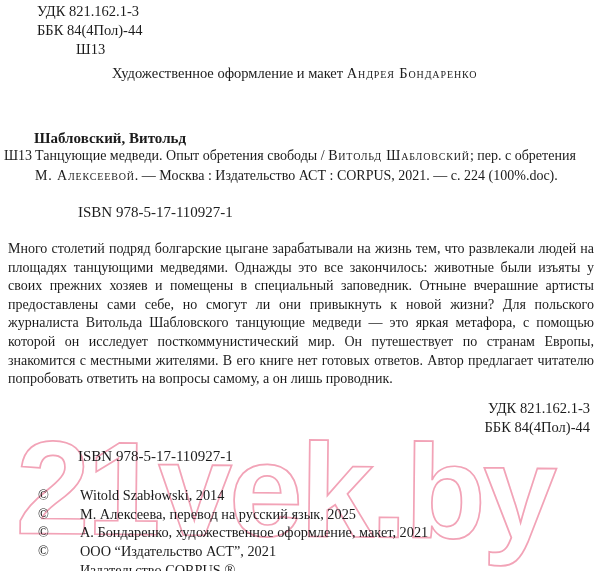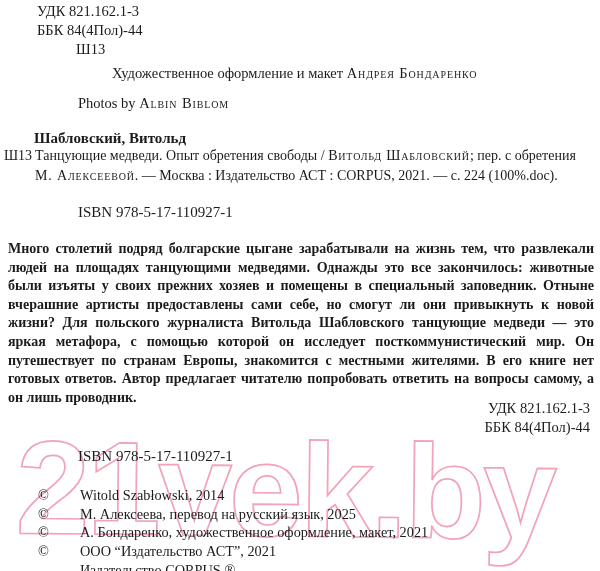--- a/index.html
+++ b/index.html
@@ -29,21 +29,21 @@
     padding-left: 31px; box-sizing: border-box;
     line-height: 19.5px; font-size: 14px;
   }
   .card .card-index { position: absolute; left: 0; top: 0; }
 
   .isbn-top { left: 78px; top: 204px; font-size: 15px; }
 
   .annotation {
     left: 8px; top: 240px; width: 586px;
     text-align: justify;
-    font-size: 14px; line-height: 18.6px; font-weight: bold;
+    font-size: 14px; line-height: 18.6px;
   }
 
   .right-codes { right: 10px; top: 399px; text-align: right; line-height: 19px; }
 
   .isbn-bottom { left: 78px; top: 448px; font-size: 15px; }
 
   .copyright-block { left: 38px; top: 486px; right: 10px; font-size: 14.3px; }
   .copyright-row { display: flex; line-height: 18.7px; }
   .c-sign { width: 42px; flex: 0 0 42px; }
   .c-text { flex: 1; white-space: nowrap; }
@@ -70,21 +70,20 @@
   <div class="watermark" style="-webkit-text-stroke: 1.7px rgb(242, 163, 183);">21vek.by</div>
 
   <div class="abs top-codes">
     <div>УДК 821.162.1-3</div>
     <div>ББК 84(4Пол)-44</div>
     <div class="index-line">Ш13</div>
   </div>
 
   <div class="abs design-line"><span>Художественное оформление и макет </span><span class="sc">Андрея Бондаренко</span></div>
 
-  <div class="abs photos-line"><span>Photos by </span><span class="sc">Albin Biblom</span></div>
 
   <div class="abs author-heading">Шабловский, Витольд</div>
 
   <div class="abs card">
     <span class="card-index">Ш13</span><span>Танцующие медведи. Опыт обретения свободы / </span><span class="sc">Витольд Шабловский</span><span>; пер. с обретения </span><span class="sc">М. Алексеевой</span><span>. — Москва : Издательство АСТ : CORPUS, 2021. — с. 224 (100%.doc).</span>
   </div>
 
   <div class="abs isbn-top">ISBN 978-5-17-110927-1</div>
 
   <div class="abs annotation">Много столетий подряд болгарские цыгане зарабатывали на жизнь тем, что развлекали людей на площадях танцующими медведями. Однажды это все закончилось: животные были изъяты у своих прежних хозяев и помещены в специальный заповедник. Отныне вчерашние артисты предоставлены сами себе, но смогут ли они привыкнуть к новой жизни? Для польского журналиста Витольда Шабловского танцующие медведи — это яркая метафора, с помощью которой он исследует посткоммунистический мир. Он путешествует по странам Европы, знакомится с местными жителями. В его книге нет готовых ответов. Автор предлагает читателю попробовать ответить на вопросы самому, а он лишь проводник.</div>

